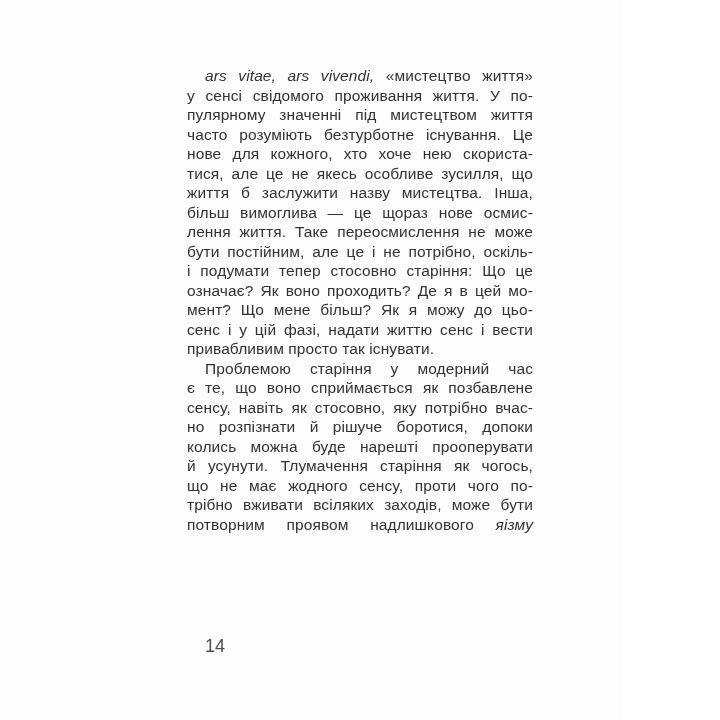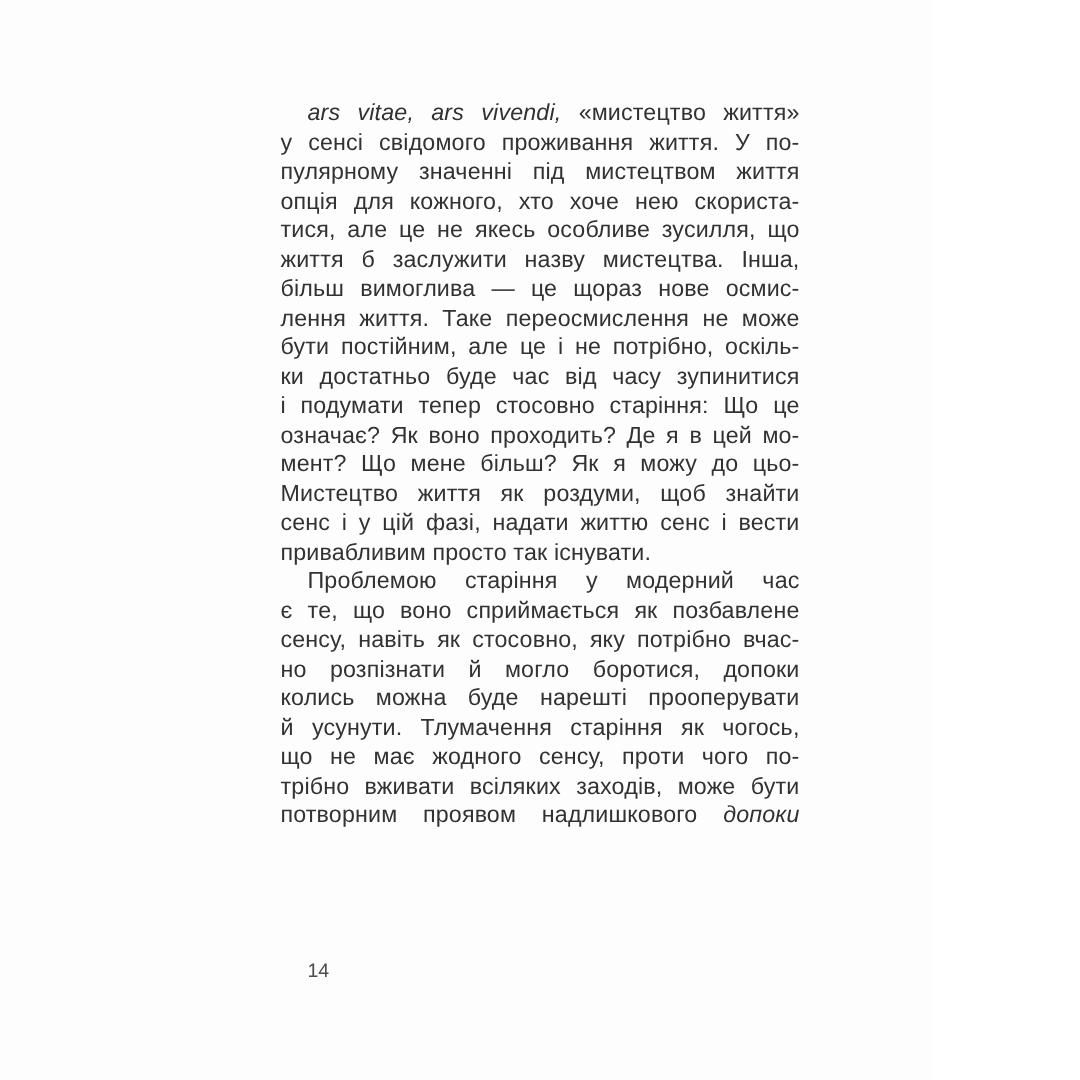--- a/index.html
+++ b/index.html
@@ -34,50 +34,49 @@
   .line.ind {
     text-indent: 18px;
   }
   .it {
     font-style: italic;
   }
   .pagenum {
     position: absolute;
     left: 205px;
     top: 639px;
-    font-size: 13px;
+    font-size: 18px;
     line-height: 15px;
     color: var(--pagenum-color, #4d4d4d);
   }
 </style>
 </head>
 <body>
 
 <div class="page">
   <div class="textblock" id="textblock">
       <div class="line jl ind"><span class="it">ars vitae, ars vivendi,</span><span> «мистецтво життя»</span></div>
       <div class="line jl"><span>у сенсі свідомого проживання життя. У по-</span></div>
       <div class="line jl"><span>пулярному значенні під мистецтвом життя</span></div>
-      <div class="line jl"><span>опція для кожного, хто хоче нею скориста-</span></div>
+      <div class="line jl"><span>часто розуміють безтурботне існування. Це</span></div>
+      <div class="line jl"><span>нове для кожного, хто хоче нею скориста-</span></div>
       <div class="line jl"><span>тися, але це не якесь особливе зусилля, що</span></div>
       <div class="line jl"><span>життя б заслужити назву мистецтва. Інша,</span></div>
       <div class="line jl"><span>більш вимоглива — це щораз нове осмис-</span></div>
       <div class="line jl"><span>лення життя. Таке переосмислення не може</span></div>
       <div class="line jl"><span>бути постійним, але це і не потрібно, оскіль-</span></div>
-      <div class="line jl"><span>ки достатньо буде час від часу зупинитися</span></div>
       <div class="line jl"><span>і подумати тепер стосовно старіння: Що це</span></div>
       <div class="line jl"><span>означає? Як воно проходить? Де я в цей мо-</span></div>
       <div class="line jl"><span>мент? Що мене більш? Як я можу до цьо-</span></div>
-      <div class="line jl"><span>Мистецтво життя як роздуми, щоб знайти</span></div>
       <div class="line jl"><span>сенс і у цій фазі, надати життю сенс і вести</span></div>
       <div class="line"><span>привабливим просто так існувати.</span></div>
       <div class="line jl ind"><span>Проблемою старіння у модерний час</span></div>
       <div class="line jl"><span>є те, що воно сприймається як позбавлене</span></div>
       <div class="line jl"><span>сенсу, навіть як стосовно, яку потрібно вчас-</span></div>
-      <div class="line jl"><span>но розпізнати й могло боротися, допоки</span></div>
+      <div class="line jl"><span>но розпізнати й рішуче боротися, допоки</span></div>
       <div class="line jl"><span>колись можна буде нарешті прооперувати</span></div>
       <div class="line jl"><span>й усунути. Тлумачення старіння як чогось,</span></div>
       <div class="line jl"><span>що не має жодного сенсу, проти чого по-</span></div>
       <div class="line jl"><span>трібно вживати всіляких заходів, може бути</span></div>
-      <div class="line jl"><span>потворним проявом надлишкового </span><span class="it">допоки</span></div>
+      <div class="line jl"><span>потворним проявом надлишкового </span><span class="it">яізму</span></div>
     </div>
   <div class="pagenum">14</div>
 </div>
 
 </body></html>

